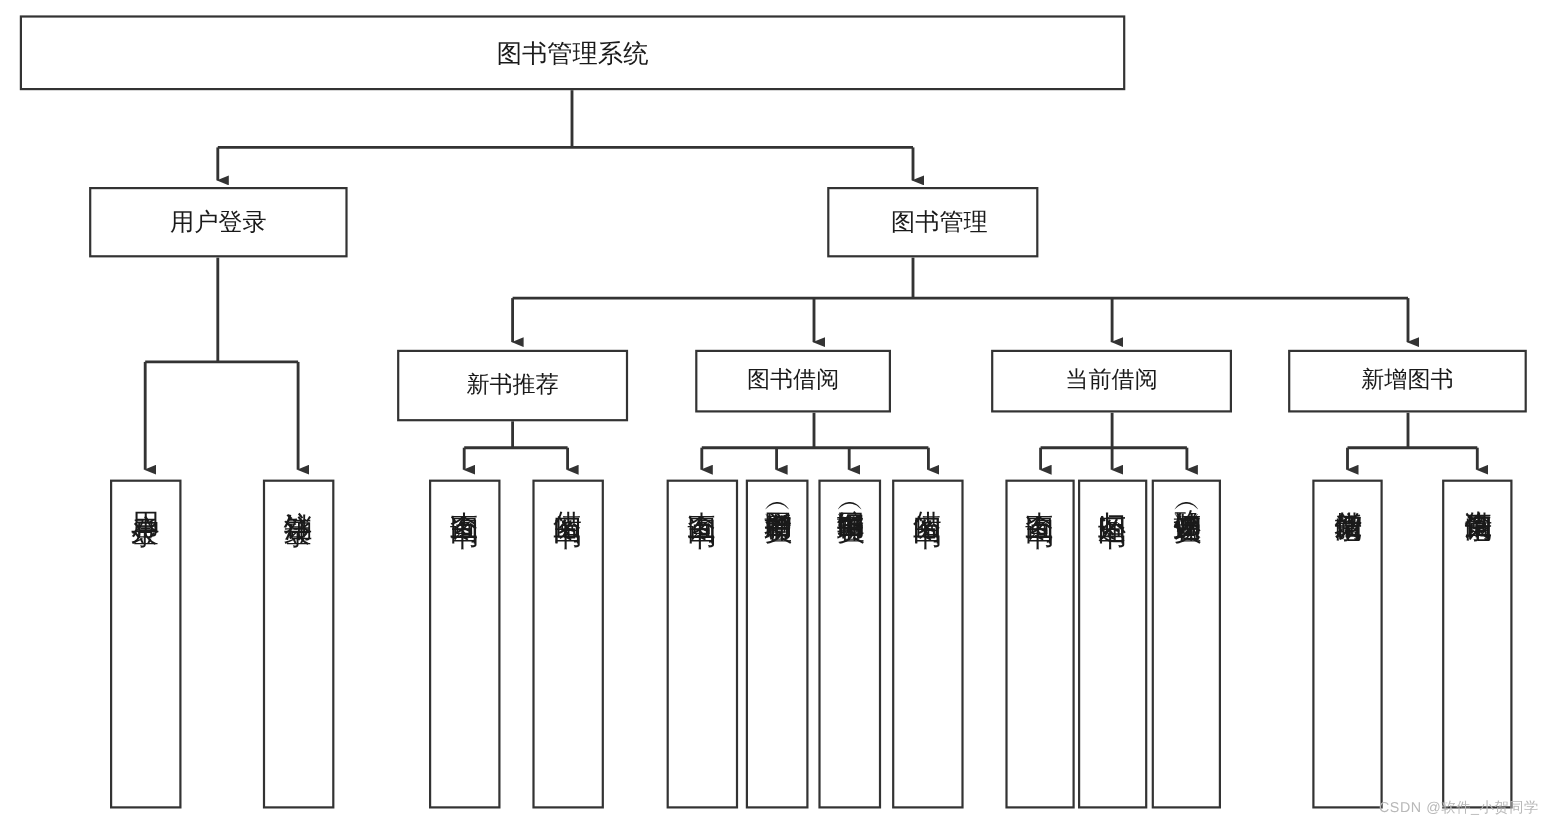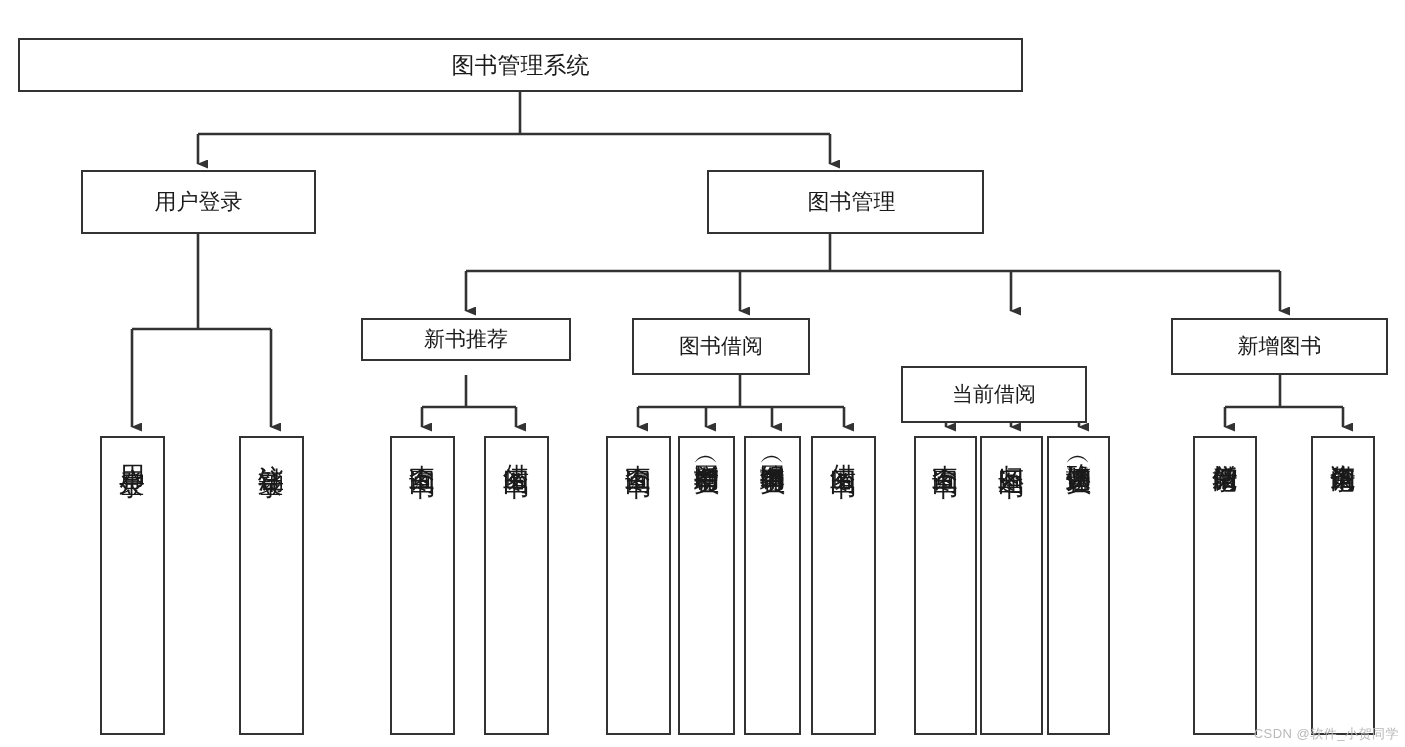--- a/index.html
+++ b/index.html
@@ -64,38 +64,38 @@
       <path d="M1011,407 L1011,427" marker-end="url(#arrowhead)"></path>
       <path d="M1079,407 L1079,427" marker-end="url(#arrowhead)"></path>
 
       <path d="M1280,375 L1280,407"></path>
       <path d="M1225,407 L1343,407"></path>
       <path d="M1225,407 L1225,427" marker-end="url(#arrowhead)"></path>
       <path d="M1343,407 L1343,427" marker-end="url(#arrowhead)"></path>
     </g>
   </svg>
 
-  <div class="node root" style="left:18px;top:14px;width:1005px;height:54px;margin-top:24px;">
+  <div class="node root" style="left:18px;top:14px;width:1005px;height:68px;">
     <span class="lbl">图书管理系统</span>
   </div>
 
   <div class="node lvl2" style="left:81px;top:170px;width:235px;height:64px;">
     <span class="lbl">用户登录</span>
   </div>
-  <div class="node lvl2" style="left:707px;top:170px;width:277px;height:64px;padding-left:12px;">
+  <div class="node lvl2" style="left:752px;top:170px;width:192px;height:64px;padding-left:12px;">
     <span class="lbl">图书管理</span>
   </div>
 
-  <div class="node lvl3" style="left:361px;top:318px;width:210px;height:43px;">
+  <div class="node lvl3" style="left:361px;top:318px;width:210px;height:65px;">
     <span class="lbl">新书推荐</span>
   </div>
   <div class="node lvl3" style="left:632px;top:318px;width:178px;height:57px;">
     <span class="lbl">图书借阅</span>
   </div>
-  <div class="node lvl3" style="left:901px;top:318px;width:186px;height:57px;margin-top:48px;">
+  <div class="node lvl3" style="left:901px;top:318px;width:219px;height:57px;">
     <span class="lbl">当前借阅</span>
   </div>
   <div class="node lvl3" style="left:1171px;top:318px;width:217px;height:57px;">
     <span class="lbl">新增图书</span>
   </div>
 
   <div class="node leaf" style="left:100px;top:436px;width:65px;height:299px;">
     <span class="lbl">用户登录</span>
   </div>
   <div class="node leaf" style="left:239px;top:436px;width:65px;height:299px;">

